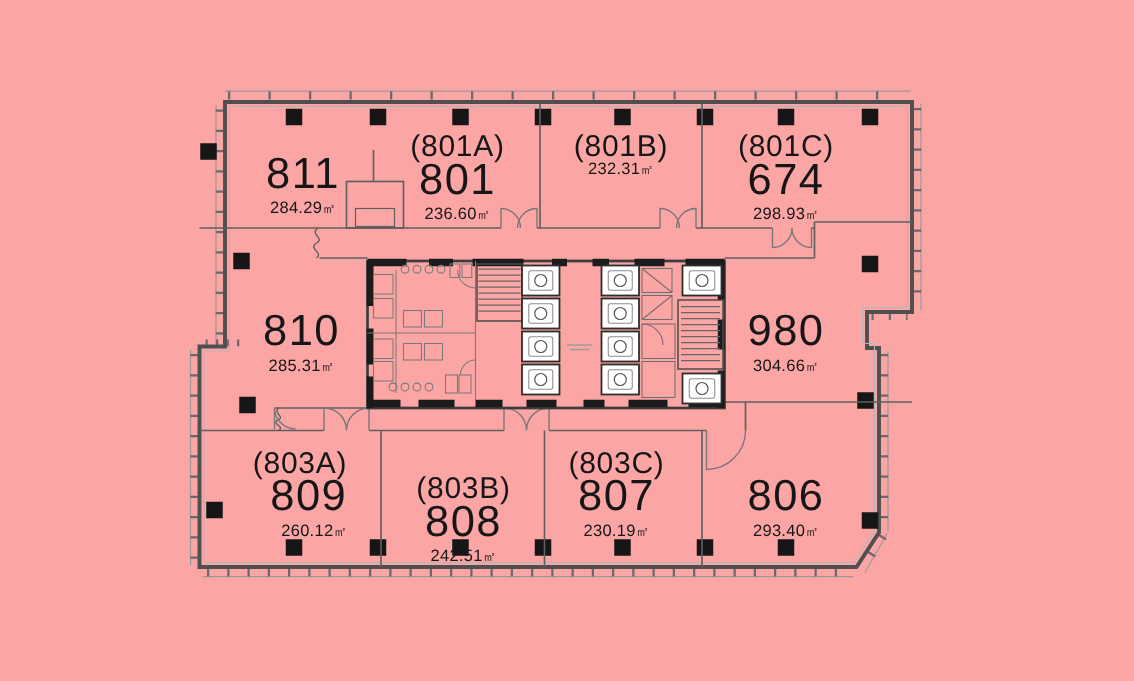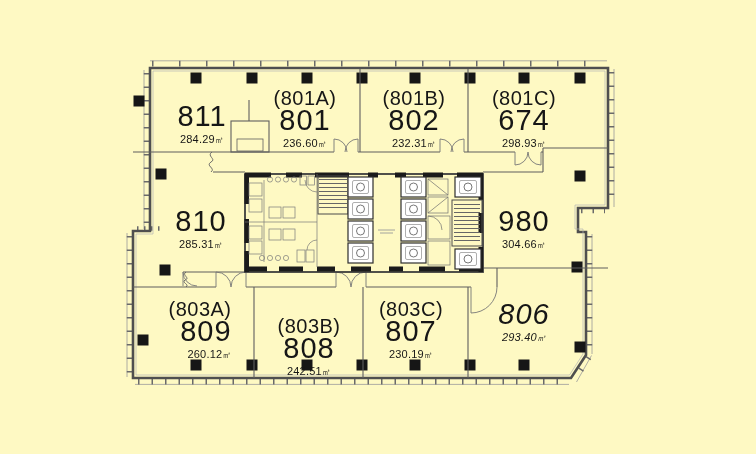--- a/index.html
+++ b/index.html
@@ -1,16 +1,16 @@
 <!DOCTYPE html>
 <html><head>
 <meta charset="utf-8">
 <style>
   html,body{margin:0;padding:0;background:#ffffff;}
-  #stage{position:relative;width:756px;height:454px;background:#fef9c3;overflow:hidden;
+  #stage{position:relative;width:756px;height:454px;background:#fca5a5;overflow:hidden;
          font-family:"Liberation Sans","DejaVu Sans",sans-serif;color:#1a1a1a;}
   #plan-svg{position:absolute;left:0;top:0;}
   .room-label{position:absolute;text-align:center;transform:translateX(-50%);line-height:1;color:#161616;}
   .room-code{font-size:20px;font-weight:normal;letter-spacing:.5px;height:17px;}
   .room-number{font-size:29px;font-weight:normal;letter-spacing:1px;height:29px;margin-top:1px;}
   .room-area{font-size:11px;height:13px;margin-top:3px;letter-spacing:.2px;}
   .room-area .unit{font-size:9px;}
 </style>
 </head>
 <body>
@@ -235,21 +235,20 @@
   </div>
 
   <div class="room-label" style="left:305px;top:88px;">
     <div class="room-code">(801A)</div>
     <div class="room-number">801</div>
     <div class="room-area"><span>236.60</span><span class="unit">㎡</span></div>
   </div>
 
   <div class="room-label" style="left:414px;top:88px;">
     <div class="room-code">(801B)</div>
-    <div class="room-number">802</div>
     <div class="room-area"><span>232.31</span><span class="unit">㎡</span></div>
   </div>
 
   <div class="room-label" style="left:524px;top:88px;">
     <div class="room-code">(801C)</div>
     <div class="room-number">674</div>
     <div class="room-area"><span>298.93</span><span class="unit">㎡</span></div>
   </div>
 
   <div class="room-label" style="left:201px;top:206px;">
@@ -273,18 +272,18 @@
     <div class="room-number">808</div>
     <div class="room-area"><span>242.51</span><span class="unit">㎡</span></div>
   </div>
 
   <div class="room-label" style="left:411px;top:299px;">
     <div class="room-code">(803C)</div>
     <div class="room-number">807</div>
     <div class="room-area"><span>230.19</span><span class="unit">㎡</span></div>
   </div>
 
-  <div class="room-label" style="left:524px;top:299px;font-style:italic;">
+  <div class="room-label" style="left:524px;top:316px;">
     <div class="room-number">806</div>
     <div class="room-area"><span>293.40</span><span class="unit">㎡</span></div>
   </div>
 
 </div>
 
 </body></html>

